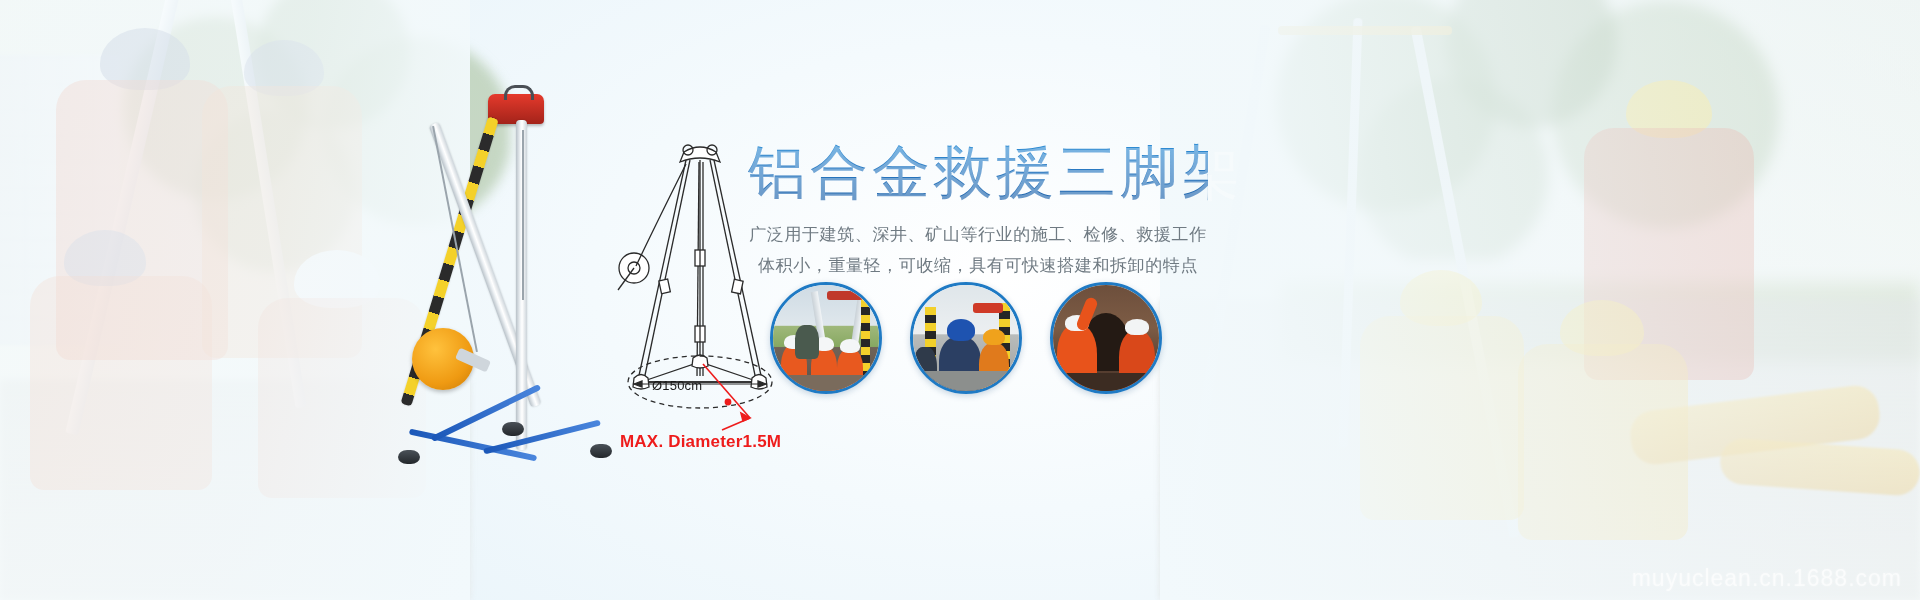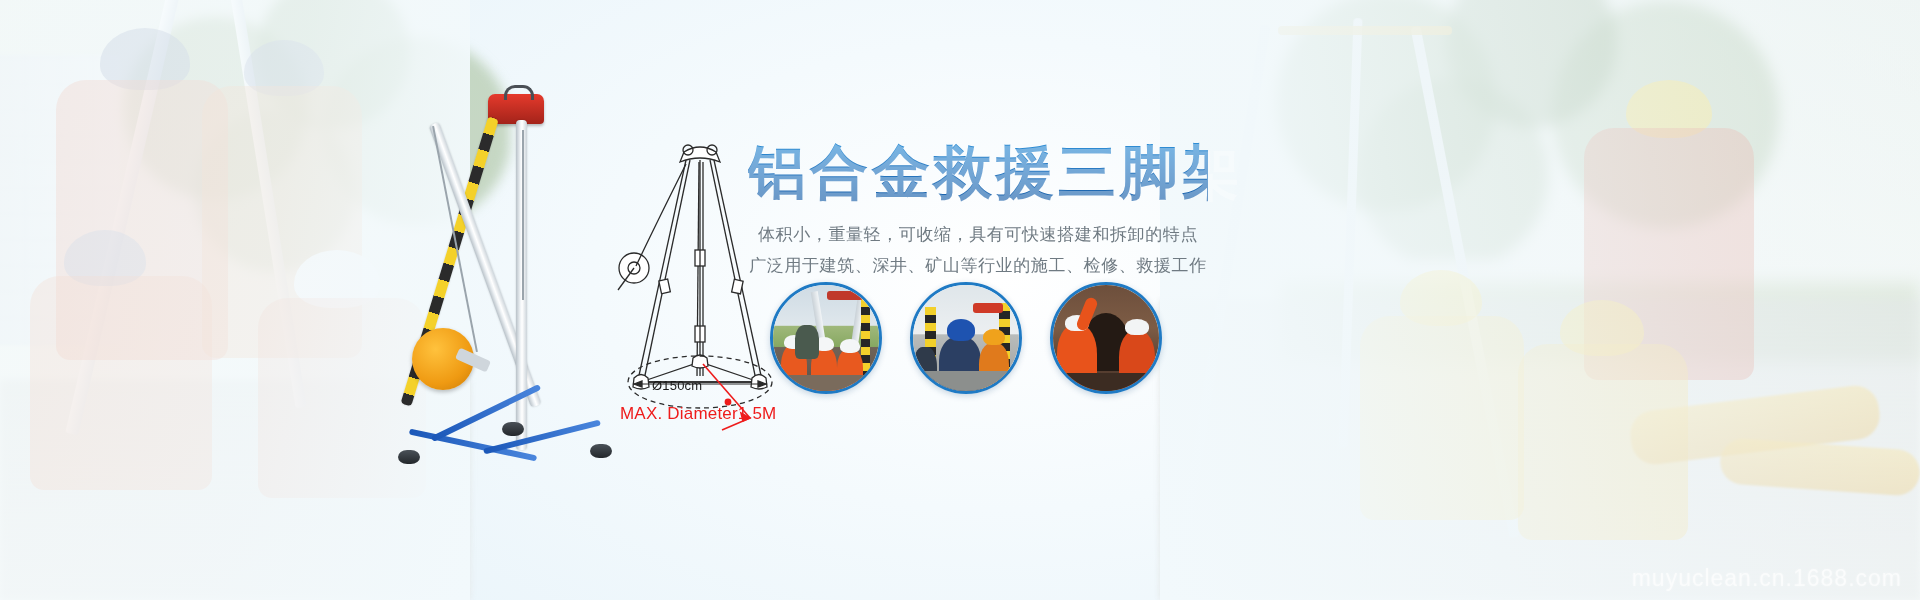--- a/index.html
+++ b/index.html
@@ -161,28 +161,28 @@
   }
   #rescue-tripod-caption .tri-icon { display:block; }
 
   
   #diagram { position:absolute; left:600px; top:130px; width:200px; height:320px; }
   #dim-150 {
     position:absolute; left:652px; top:378px;
     font-size:13px; color:#1a1a1a; letter-spacing:.2px;
   }
   #max-diameter {
-    position:absolute; left:620px; top:404px;
-    font-size:17px; color:#ee1c1c; font-weight:400; letter-spacing:.2px;
+    position:absolute; left:620px; top:432px;
+    font-size:17px; color:#ee1c1c; font-weight:700; letter-spacing:.2px;
   }
 
   
   #headline { position:absolute; left:748px; top:142px; width:460px; }
   #title {
-    font-size:58px; font-weight:700; line-height:1.05; letter-spacing:4px;
+    font-size:58px; font-weight:400; line-height:1.05; letter-spacing:4px;
     background:linear-gradient(180deg,#2f8fd6 0%,#2b7cc4 40%,#1a5fa8 100%);
     -webkit-background-clip:text; background-clip:text; color:transparent;
     text-shadow:0 1px 0 rgba(255,255,255,.35);
     white-space:nowrap;
   }
   #subtitles { margin-top:16px; text-align:center; }
   .subtitle-line {
     font-size:17px; color:#6f7a82; line-height:1.85; letter-spacing:.6px;
     white-space:nowrap;
   }
@@ -344,22 +344,22 @@
       </g>
     </svg>
   </div>
 
   <div id="dim-150">Ø150cm</div>
   <div id="max-diameter">MAX. Diameter1.5M</div>
 
   <div id="headline">
     <div id="title">铝合金救援三脚架</div>
     <div id="subtitles">
+      <div class="subtitle-line">广泛用于建筑、深井、矿山等行业的施工、检修、救援工作</div>
       <div class="subtitle-line">体积小，重量轻，可收缩，具有可快速搭建和拆卸的特点</div>
-      <div class="subtitle-line">广泛用于建筑、深井、矿山等行业的施工、检修、救援工作</div>
     </div>
   </div>
 
   <div id="circles">
 
     <div class="circle-photo">
       <div class="cp-sky" style="background:linear-gradient(180deg,#cfdbe4 0%,#dfe7ec 38%,#9fb87a 39%,#87a862 58%,#6f6358 59%,#5d5248 100%);"></div>
       <div class="cp-mast" style="left:46px; top:6px; height:106px; transform:rotate(-9deg);"></div>
       <div class="cp-mast" style="left:78px; top:10px; height:100px; transform:rotate(8deg);"></div>
       <div class="cp-stripe" style="left:88px; top:14px; height:76px;"></div>

